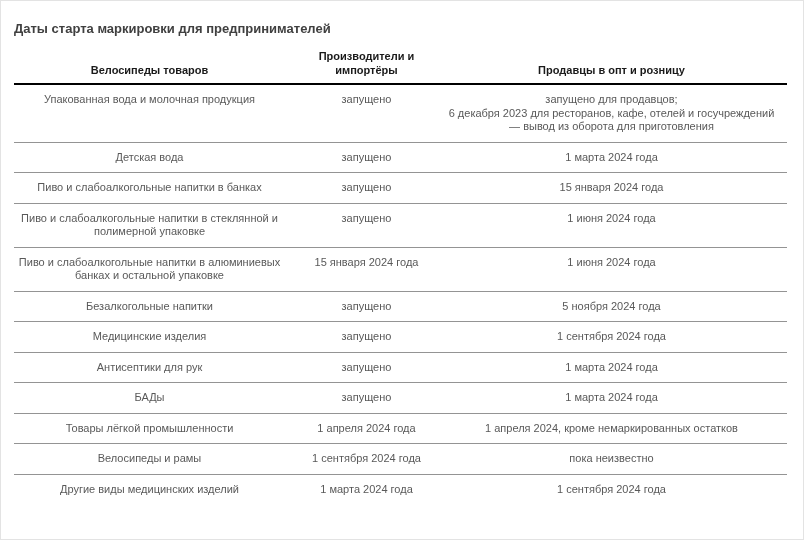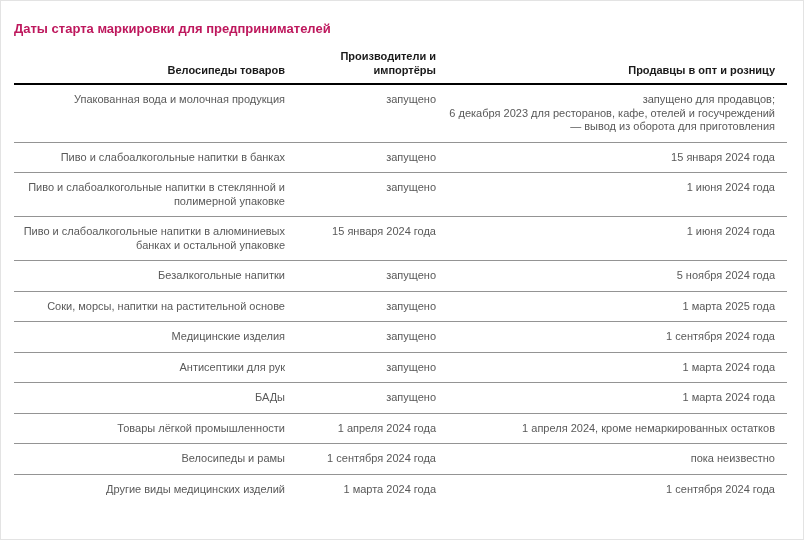--- a/index.html
+++ b/index.html
@@ -15,44 +15,44 @@
     font-family: "Liberation Sans", "DejaVu Sans", sans-serif;
     overflow: hidden;
   }
   .page {
     padding: 20px 13px 0 13px;
   }
   .page-title {
     font-size: 13px;
     line-height: 16px;
     font-weight: bold;
-    color: #be185d;
+    color: #404040;
     margin: 0 0 9px 0;
   }
   table.marking-table {
     border-collapse: collapse;
     table-layout: fixed;
     width: 773px;
   }
   col.col-category  { width: 283px; }
   col.col-producers { width: 151px; }
   col.col-sellers   { width: 339px; }
 
   th {
-    text-align: right;
+    text-align: center;
     vertical-align: bottom;
     font-size: 11px;
     line-height: 13.5px;
     font-weight: bold;
     color: #1a1a1a;
     padding: 4px 12px 6px 0;
     border-bottom: 2px solid #000000;
   }
   td {
-    text-align: right;
+    text-align: center;
     vertical-align: top;
     font-size: 11px;
     line-height: 13.5px;
     color: #595959;
     padding: 8px 12px 8px 0;
     white-space: pre-line;
   }
   tbody tr {
     border-bottom: 1px solid #949494;
   }
@@ -80,43 +80,43 @@
       </tr>
     </thead>
     <tbody>
       <tr>
         <td>Упакованная вода и молочная продукция</td>
         <td>запущено</td>
         <td>запущено для продавцов;
 6 декабря 2023 для ресторанов, кафе, отелей и госучреждений — вывод из оборота для приготовления</td>
       </tr>
       <tr>
+        <td>Детская вода</td>
+        <td>запущено</td>
+        <td>1 марта 2024 года</td>
+      </tr>
+      <tr>
         <td>Пиво и слабоалкогольные напитки в банках</td>
         <td>запущено</td>
         <td>15 января 2024 года</td>
       </tr>
       <tr>
         <td>Пиво и слабоалкогольные напитки в стеклянной и полимерной упаковке</td>
         <td>запущено</td>
         <td>1 июня 2024 года</td>
       </tr>
       <tr>
         <td>Пиво и слабоалкогольные напитки в алюминиевых банках и остальной упаковке</td>
         <td>15 января 2024 года</td>
         <td>1 июня 2024 года</td>
       </tr>
       <tr>
         <td>Безалкогольные напитки</td>
         <td>запущено</td>
         <td>5 ноября 2024 года</td>
-      </tr>
-      <tr>
-        <td>Соки, морсы, напитки на растительной основе</td>
-        <td>запущено</td>
-        <td>1 марта 2025 года</td>
       </tr>
       <tr>
         <td>Медицинские изделия</td>
         <td>запущено</td>
         <td>1 сентября 2024 года</td>
       </tr>
       <tr>
         <td>Антисептики для рук</td>
         <td>запущено</td>
         <td>1 марта 2024 года</td>

